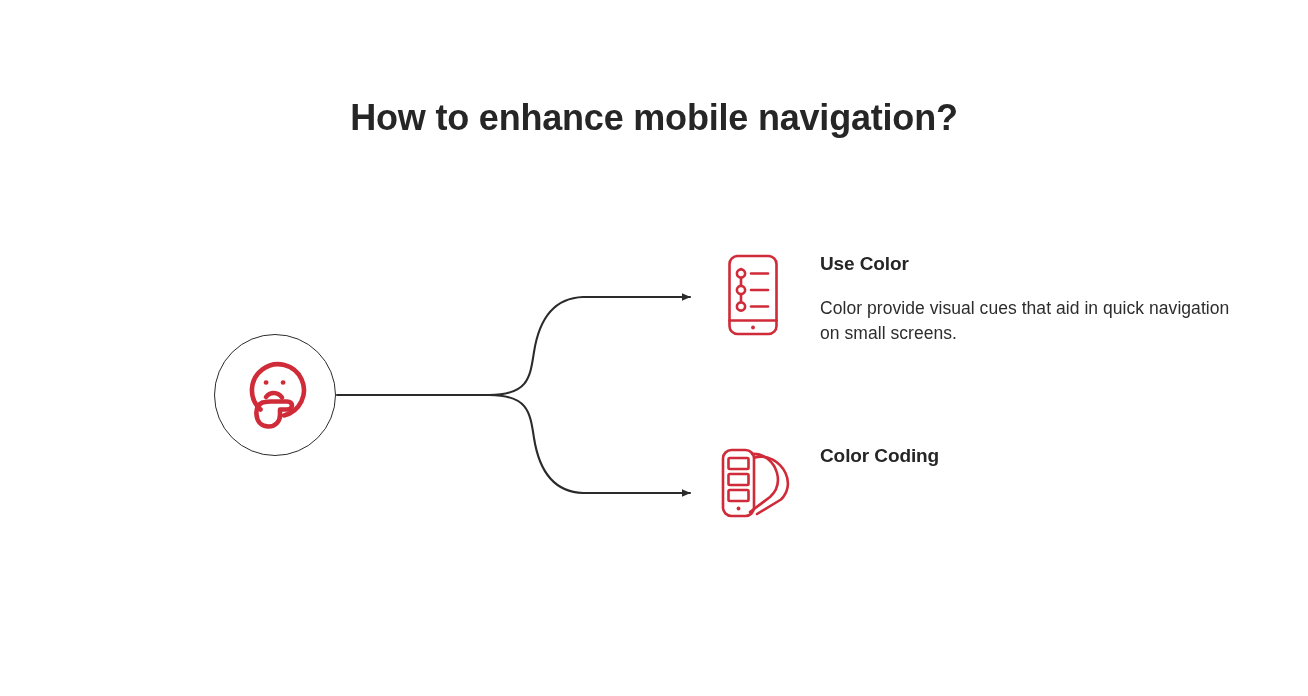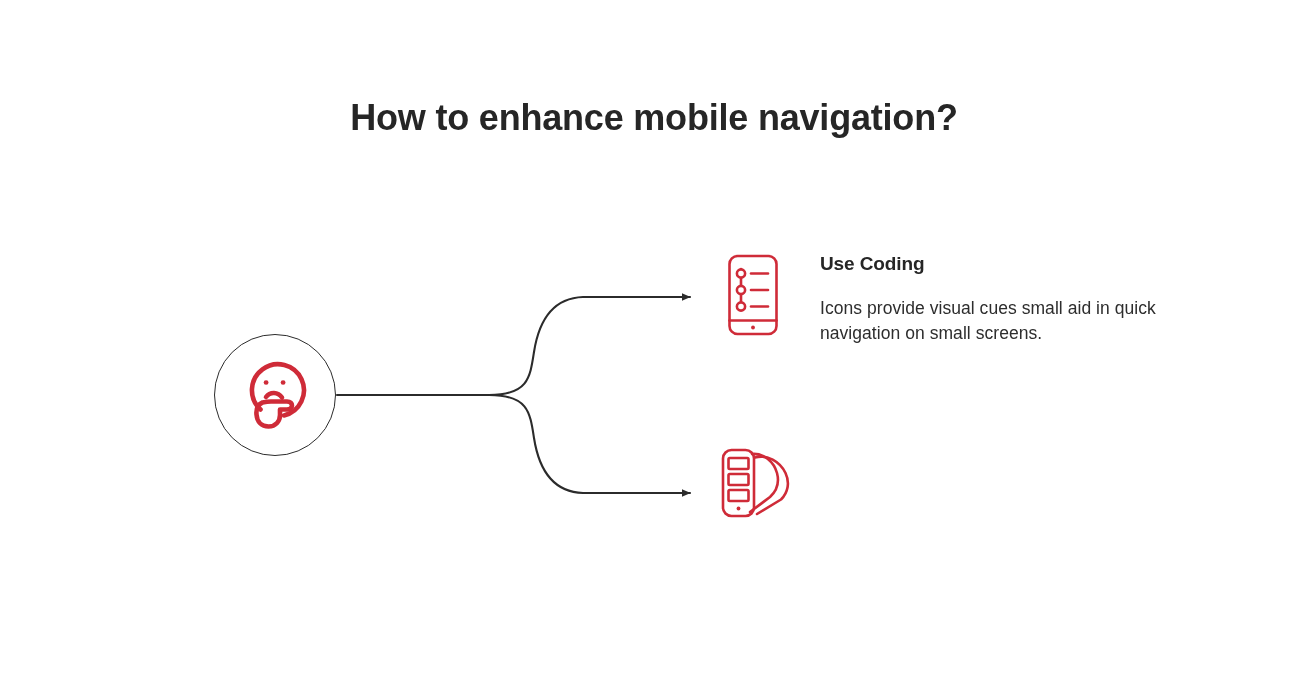--- a/index.html
+++ b/index.html
@@ -183,22 +183,22 @@
         <circle cx="19" cy="38" r="4.1" fill="#ffffff"></circle>
         <circle cx="19" cy="54.5" r="4.1" fill="#ffffff"></circle>
 
         <path d="M29,21.5 L46,21.5"></path>
         <path d="M29,38 L46,38"></path>
         <path d="M29,54.5 L46,54.5"></path>
       </g>
     </svg>
 
     <div class="branch-text">
-      <h2 class="branch-heading">Use Coding</h2>
-      <p class="branch-body">Icons provide visual cues small aid in quick navigation on small screens.</p>
+      <h2 class="branch-heading">Use Color</h2>
+      <p class="branch-body">Color provide visual cues that aid in quick navigation on small screens.</p>
     </div>
   </div>
 
   <div class="branch" id="branch-color">
 
     <svg class="branch-icon" viewBox="0 0 82 78">
       <g fill="none" stroke="#cf2b38" stroke-width="2.6" stroke-linecap="round" stroke-linejoin="round">
 
         <path d="M43,13.5
                  C55,10 68,17.5 73.5,29
@@ -214,16 +214,17 @@
 
         <rect x="16.5" y="14" width="20" height="11" rx="1.2" ry="1.2"></rect>
         <rect x="16.5" y="30" width="20" height="11" rx="1.2" ry="1.2"></rect>
         <rect x="16.5" y="46" width="20" height="11" rx="1.2" ry="1.2"></rect>
 
         <circle cx="26.5" cy="64.5" r="1.9" fill="#cf2b38" stroke="none"></circle>
       </g>
     </svg>
 
     <div class="branch-text">
+      <h2 class="branch-heading">Color Coding</h2>
     </div>
   </div>
 
 </div>
 
 </body></html>

